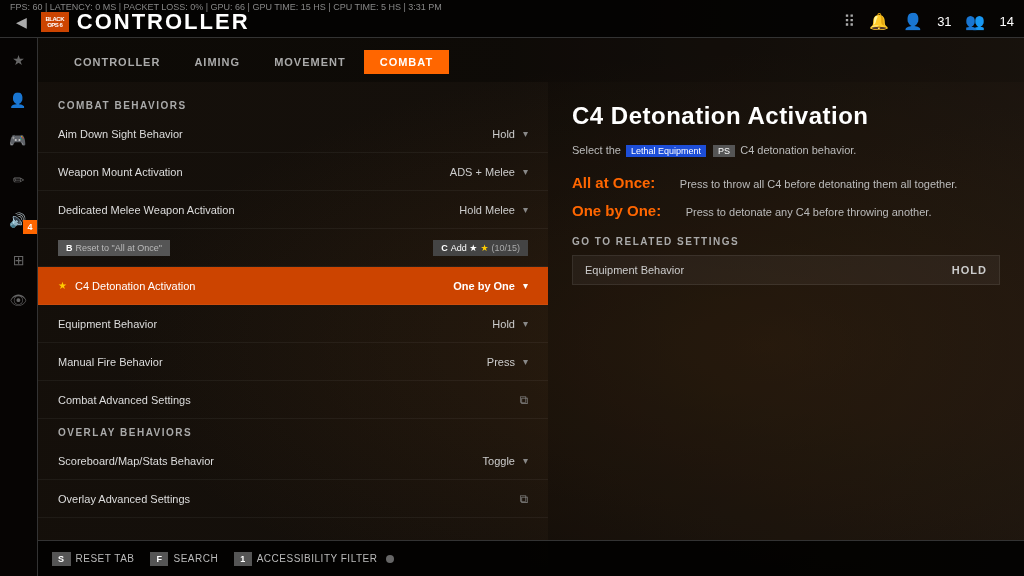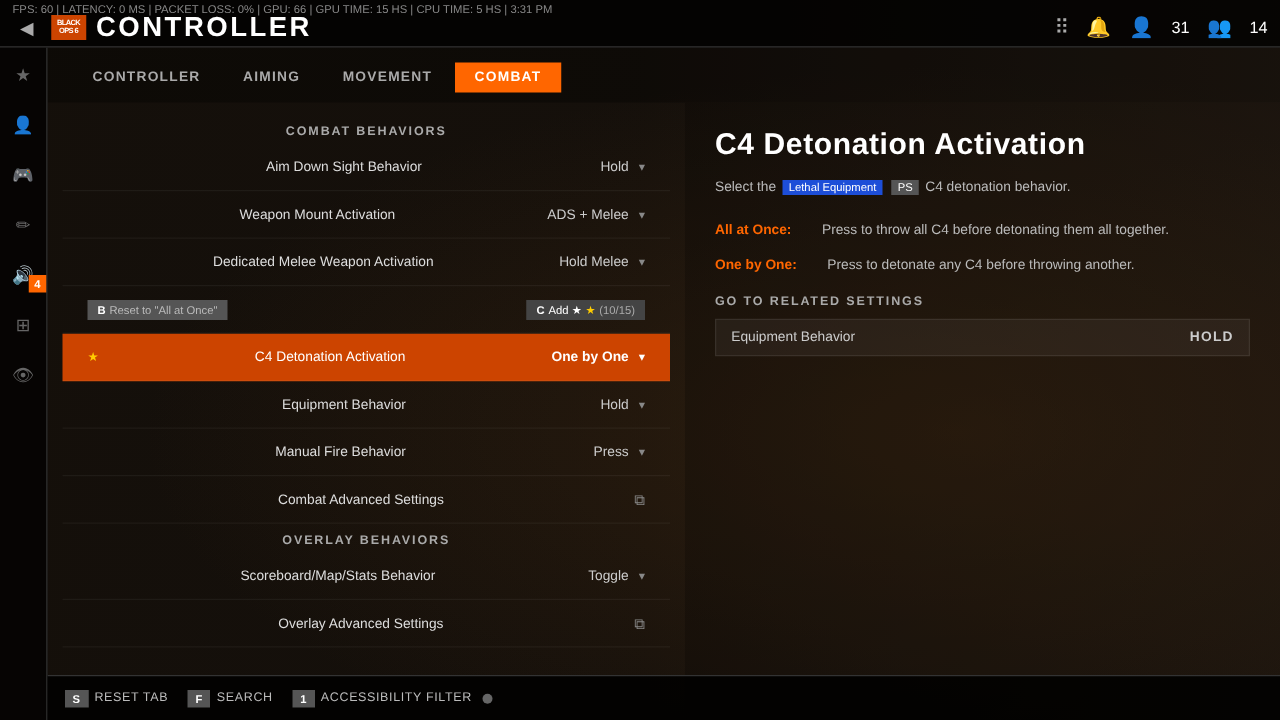--- a/index.html
+++ b/index.html
@@ -174,22 +174,21 @@
     .two-col {
       display: flex;
       flex: 1;
       overflow: hidden;
     }
 
     
     .left-panel {
       width: 510px;
       overflow-y: auto;
-      padding: 10px 12px;
-      text-align: center;
+      padding: 10px 0;
     }
     .left-panel::-webkit-scrollbar { width: 4px; }
     .left-panel::-webkit-scrollbar-track { background: #111; }
     .left-panel::-webkit-scrollbar-thumb { background: #444; }
 
     .section-header {
       font-size: 10px;
       font-weight: bold;
       color: #aaa;
       letter-spacing: 1.5px;
@@ -309,21 +308,21 @@
       background: #1d4ed8;
       color: #fff;
       font-size: 9px;
       padding: 1px 5px;
       margin: 0 2px;
     }
     .detail-option {
       margin-bottom: 10px;
     }
     .option-name {
-      font-size: 11px;
+      font-size: 15px;
       font-weight: bold;
       color: #ff6600;
       display: inline;
     }
     .option-desc {
       font-size: 11px;
       color: #bbb;
       display: inline;
       padding-left: 20px;
     }

